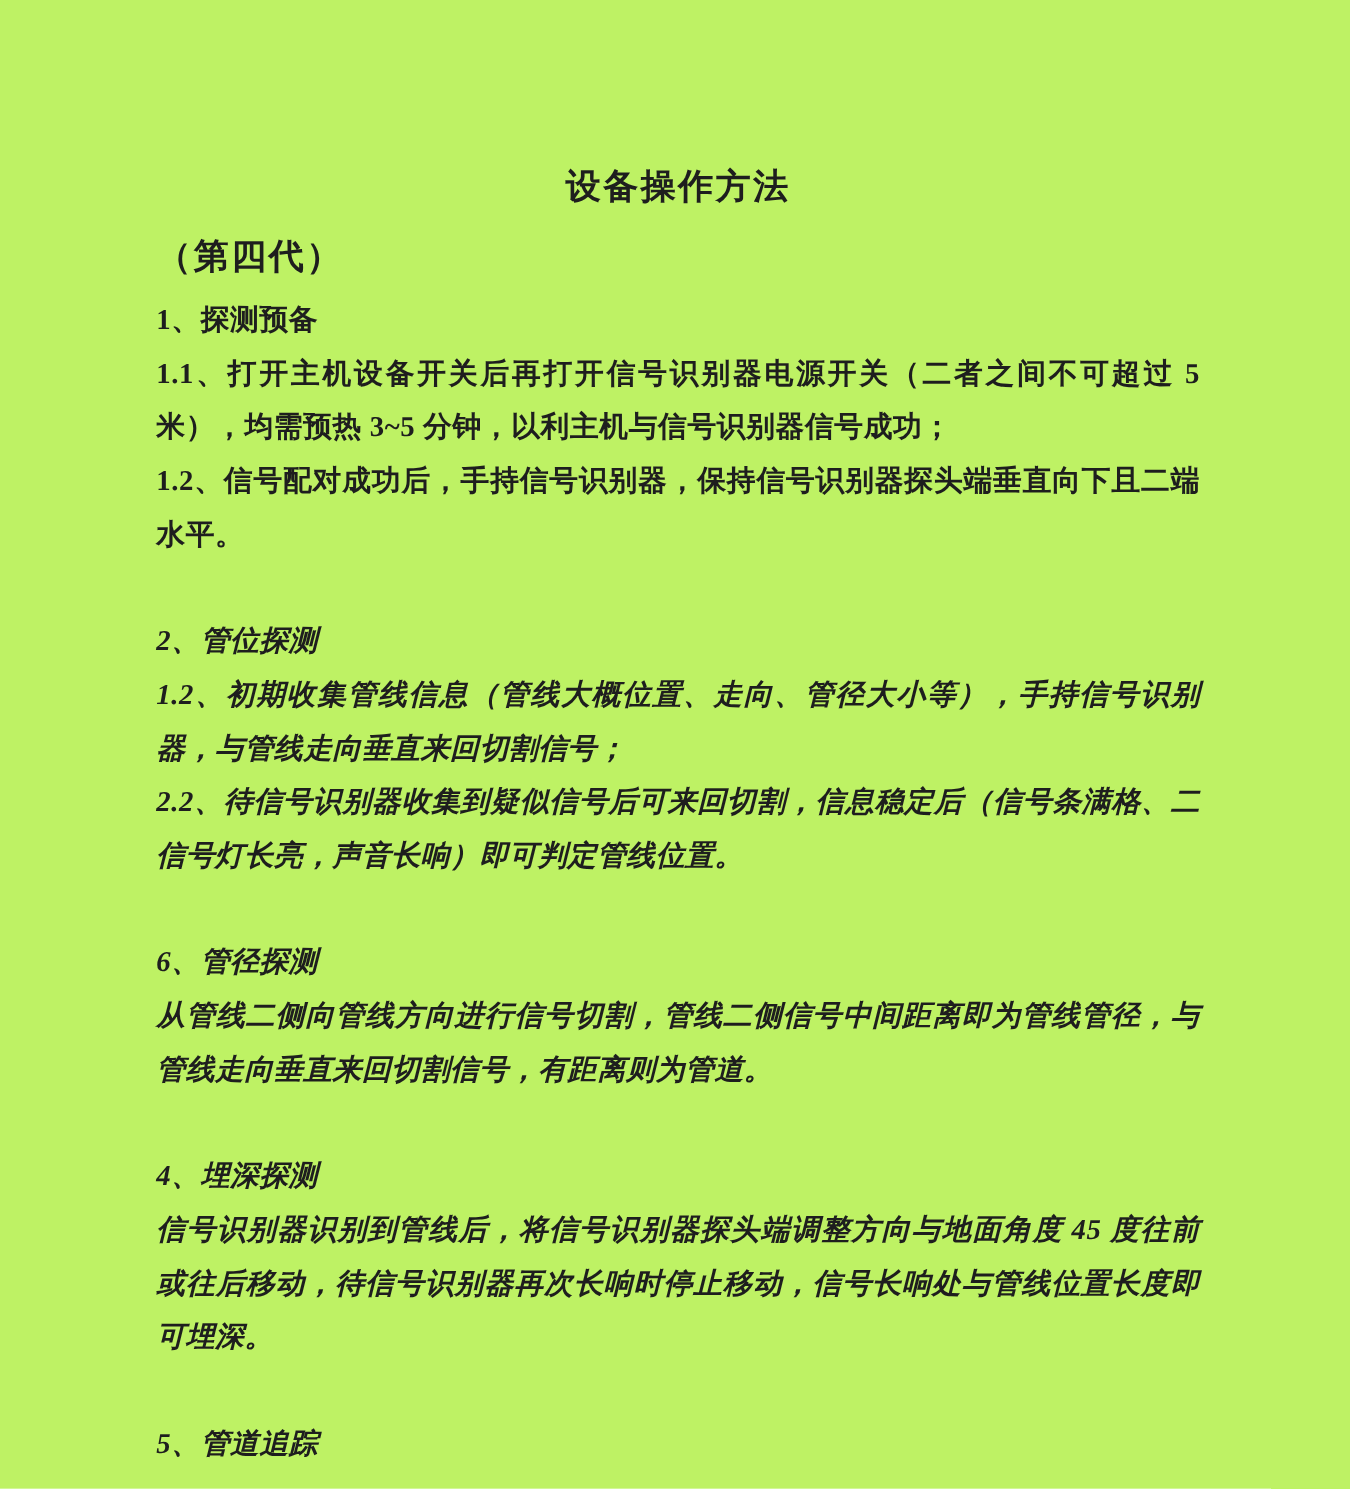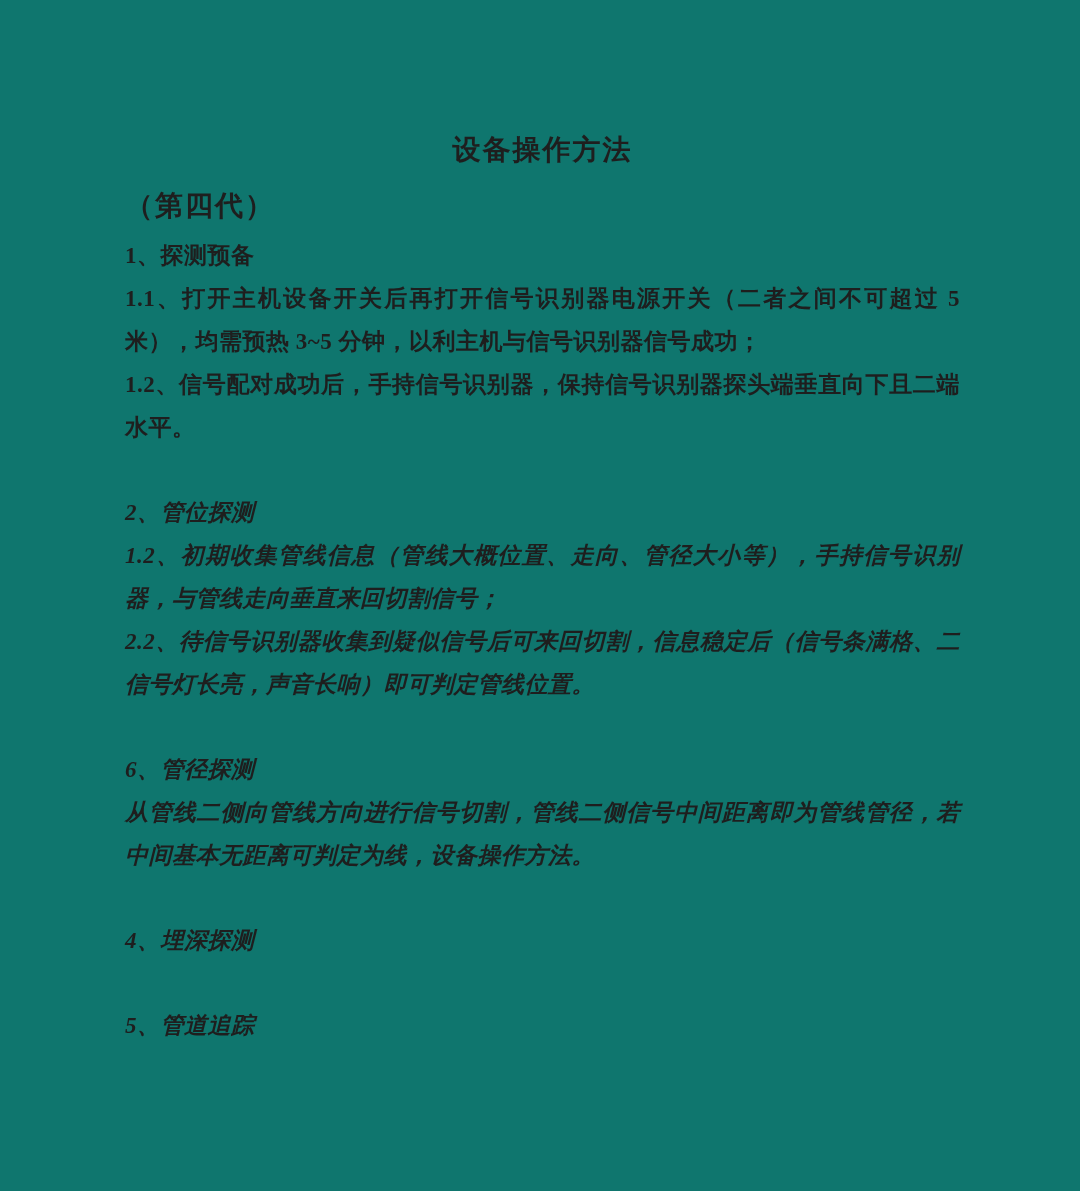--- a/index.html
+++ b/index.html
@@ -14,21 +14,21 @@
     font-family: "Liberation Serif", "DejaVu Serif", serif;
     color: #1e1e1e;
     font-weight: 700;
     -webkit-font-smoothing: antialiased;
   }
   .page {
     box-sizing: border-box;
     width: 1080px;
     height: 1191px;
     padding: 134px 120px 0 125px;
-    background: #0f766e;
+    background: #bef264;
   }
   .title {
     margin: 0;
     font-size: 28px;
     line-height: 32px;
     text-align: center;
     letter-spacing: 2px;
     font-weight: 800;
   }
   .subtitle {
@@ -70,25 +70,26 @@
     </section>
 
     <section class="section">
       <p>2、管位探测</p>
       <p>1.2、初期收集管线信息（管线大概位置、走向、管径大小等），手持信号识别器，与管线走向垂直来回切割信号；</p>
       <p>2.2、待信号识别器收集到疑似信号后可来回切割，信息稳定后（信号条满格、二信号灯长亮，声音长响）即可判定管线位置。</p>
     </section>
 
     <section class="section">
       <p>6、管径探测</p>
-      <p>从管线二侧向管线方向进行信号切割，管线二侧信号中间距离即为管线管径，若中间基本无距离可判定为线，设备操作方法。</p>
+      <p>从管线二侧向管线方向进行信号切割，管线二侧信号中间距离即为管线管径，与管线走向垂直来回切割信号，有距离则为管道。</p>
     </section>
 
     <section class="section">
       <p>4、埋深探测</p>
+      <p>信号识别器识别到管线后，将信号识别器探头端调整方向与地面角度 45 度往前或往后移动，待信号识别器再次长响时停止移动，信号长响处与管线位置长度即可埋深。</p>
     </section>
 
     <section class="section">
       <p>5、管道追踪</p>
     </section>
 
   </div>
 </div>
 
 </body></html>

